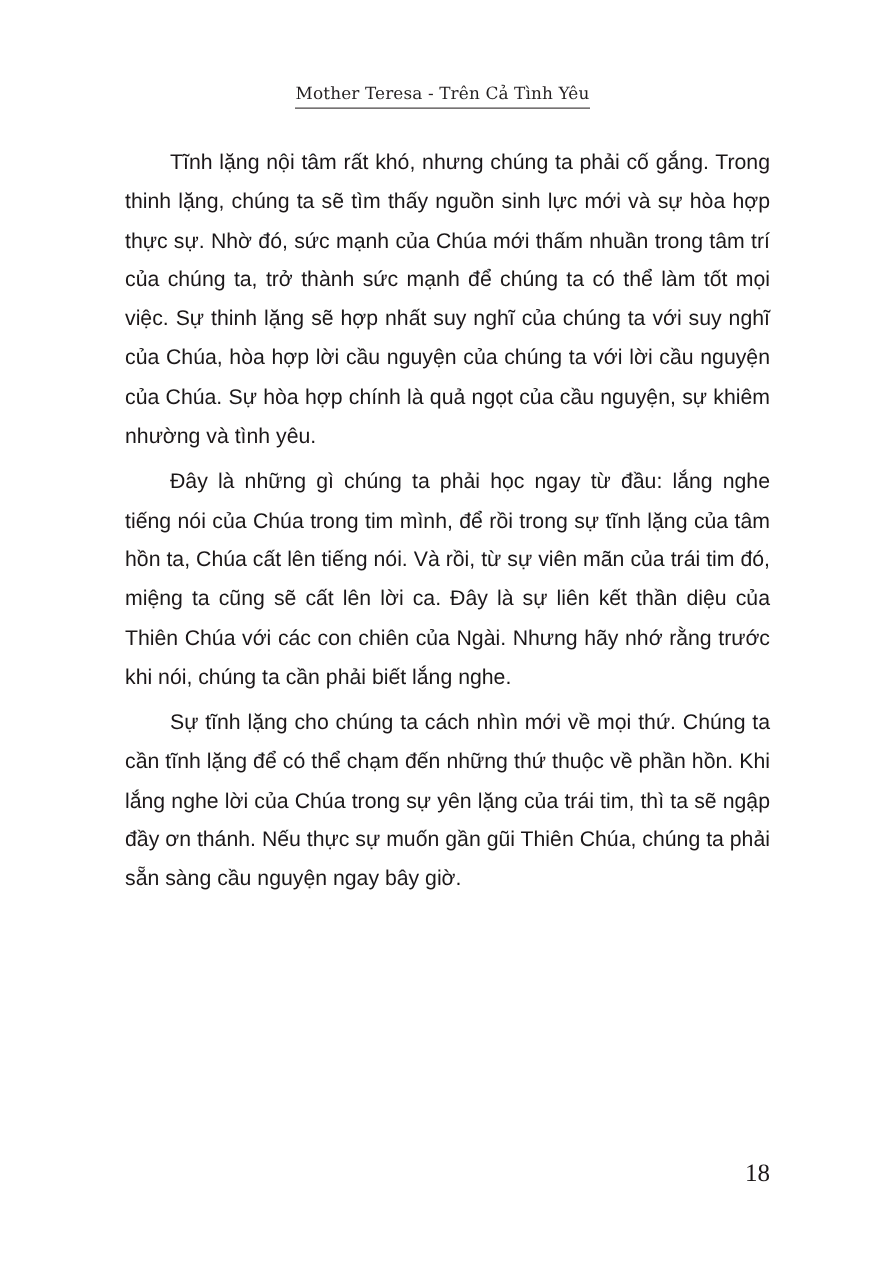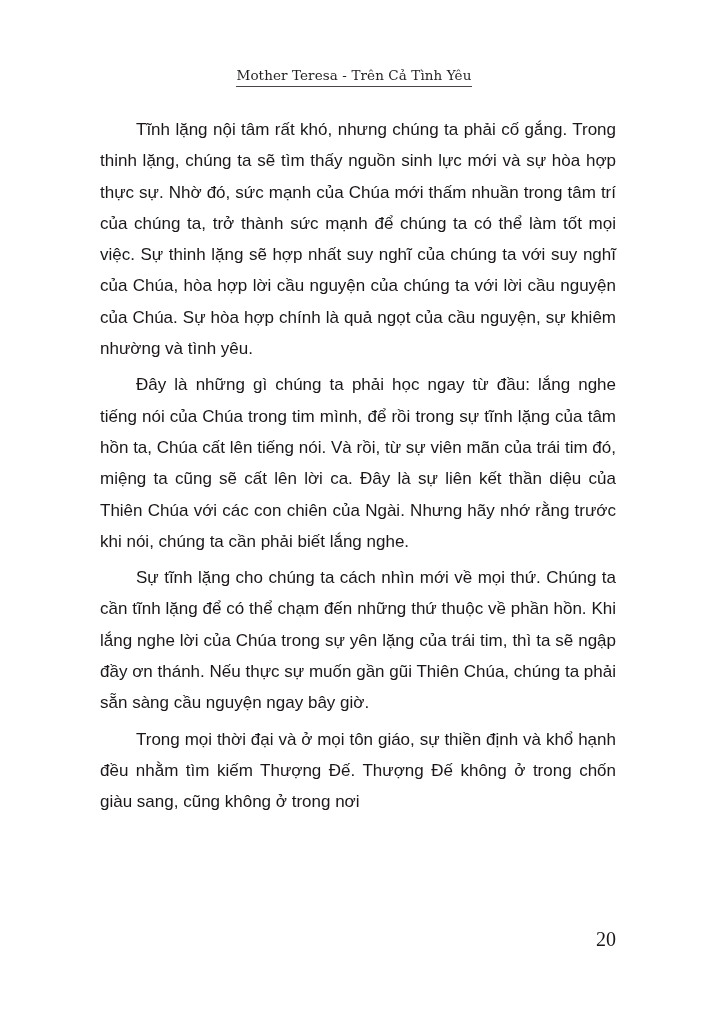--- a/index.html
+++ b/index.html
@@ -76,18 +76,17 @@
 <div class="page">
 
   <div class="header">
     <span class="header-title">Mother Teresa - Trên Cả Tình Yêu</span>
   </div>
 
   <div class="content">
     <p class="para">Tĩnh lặng nội tâm rất khó, nhưng chúng ta phải cố gắng. Trong thinh lặng, chúng ta sẽ tìm thấy nguồn sinh lực mới và sự hòa hợp thực sự. Nhờ đó, sức mạnh của Chúa mới thấm nhuần trong tâm trí của chúng ta, trở thành sức mạnh để chúng ta có thể làm tốt mọi việc. Sự thinh lặng sẽ hợp nhất suy nghĩ của chúng ta với suy nghĩ của Chúa, hòa hợp lời cầu nguyện của chúng ta với lời cầu nguyện của Chúa. Sự hòa hợp chính là quả ngọt của cầu nguyện, sự khiêm nhường và tình yêu.</p>
     <p class="para">Đây là những gì chúng ta phải học ngay từ đầu: lắng nghe tiếng nói của Chúa trong tim mình, để rồi trong sự tĩnh lặng của tâm hồn ta, Chúa cất lên tiếng nói. Và rồi, từ sự viên mãn của trái tim đó, miệng ta cũng sẽ cất lên lời ca. Đây là sự liên kết thần diệu của Thiên Chúa với các con chiên của Ngài. Nhưng hãy nhớ rằng trước khi nói, chúng ta cần phải biết lắng nghe.</p>
     <p class="para">Sự tĩnh lặng cho chúng ta cách nhìn mới về mọi thứ. Chúng ta cần tĩnh lặng để có thể chạm đến những thứ thuộc về phần hồn. Khi lắng nghe lời của Chúa trong sự yên lặng của trái tim, thì ta sẽ ngập đầy ơn thánh. Nếu thực sự muốn gần gũi Thiên Chúa, chúng ta phải sẵn sàng cầu nguyện ngay bây giờ.</p>
-    <p class="para">Trong mọi thời đại và ở mọi tôn giáo, sự thiền định và khổ hạnh đều nhằm tìm kiếm Thượng Đế. Thượng Đế không ở trong chốn giàu sang, cũng không ở trong nơi</p>
   </div>
 
-  <div class="folio">20</div>
+  <div class="folio">18</div>
 
 </div>
 
 </body></html>

